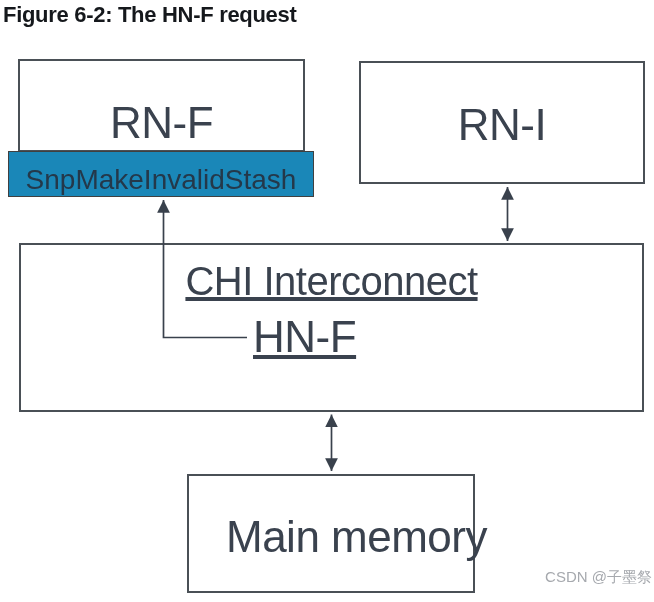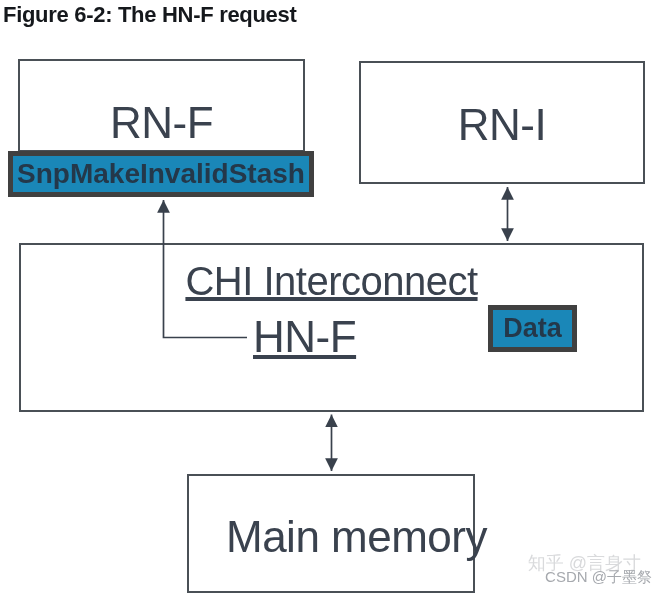--- a/index.html
+++ b/index.html
@@ -45,25 +45,24 @@
     white-space:nowrap;
   }
   .rnf-label{left:18px;top:101px;width:287px;}
   .rni-label{left:359px;top:103px;width:286px;}
   .chi-label{left:19px;top:261px;width:625px;font-size:40px;text-decoration:underline;}
   .hnf-label{left:253px;top:315px;text-align:left;text-decoration:underline;}
   .mm-label{left:187px;top:515px;width:339px;font-size:44px;}
   .tag{
     position:absolute;box-sizing:border-box;
     background:var(--highlight);
-    border:5px solid #404040;
+    border:1px solid #404040;
     color:var(--highlight_text);
-    display:flex;align-items:center;justify-content:center;
+    display:flex;align-items:flex-end;justify-content:center;
     white-space:nowrap;
-    font-weight:bold;
   }
   .snoop-tag{left:8px;top:151px;width:306px;height:46px;font-size:28px;}
   .data-tag{left:488px;top:305px;width:89px;height:47px;font-size:27px;}
   .connector-layer{
     position:absolute;left:0;top:0;width:654px;height:602px;
     pointer-events:none;
   }
   .connector{stroke:var(--arrow);stroke-width:1.7;fill:none;}
   .arrowhead{fill:var(--arrow);}
   .watermark{
@@ -87,31 +86,27 @@
 
   <div class="nodelabel rni-label">RN-I</div>
   <div class="nodelabel rnf-label">RN-F</div>
   <div class="nodelabel chi-label">CHI Interconnect</div>
   <div class="nodelabel hnf-label">HN-F</div>
   <div class="nodelabel mm-label">Main memory</div>
 
   <div class="tag snoop-tag">
     <span>SnpMakeInvalidStash</span>
   </div>
-  <div class="tag data-tag">
-    <span>Data</span>
-  </div>
 
   <svg class="connector-layer" viewBox="0 0 654 602" xmlns="http://www.w3.org/2000/svg">
     <defs>
       <marker id="ah" viewBox="0 0 10 10" refX="10" refY="5" markerWidth="7.5" markerHeight="7.5" orient="auto-start-reverse">
         <path class="arrowhead" d="M0,0 L10,5 L0,10 Z"></path>
       </marker>
     </defs>
     <path class="connector" d="M 247,337.5 L 163.5,337.5 L 163.5,200" marker-end="url(#ah)"></path>
     <line class="connector" x1="507.5" y1="187" x2="507.5" y2="241" marker-start="url(#ah)" marker-end="url(#ah)"></line>
     <line class="connector" x1="331.5" y1="414.5" x2="331.5" y2="471" marker-start="url(#ah)" marker-end="url(#ah)"></line>
   </svg>
 
-  <div class="watermark wm-zhihu">知乎 @言身寸</div>
   <div class="watermark wm-csdn">CSDN @子墨祭</div>
 
 </div>
 
 </body></html>

